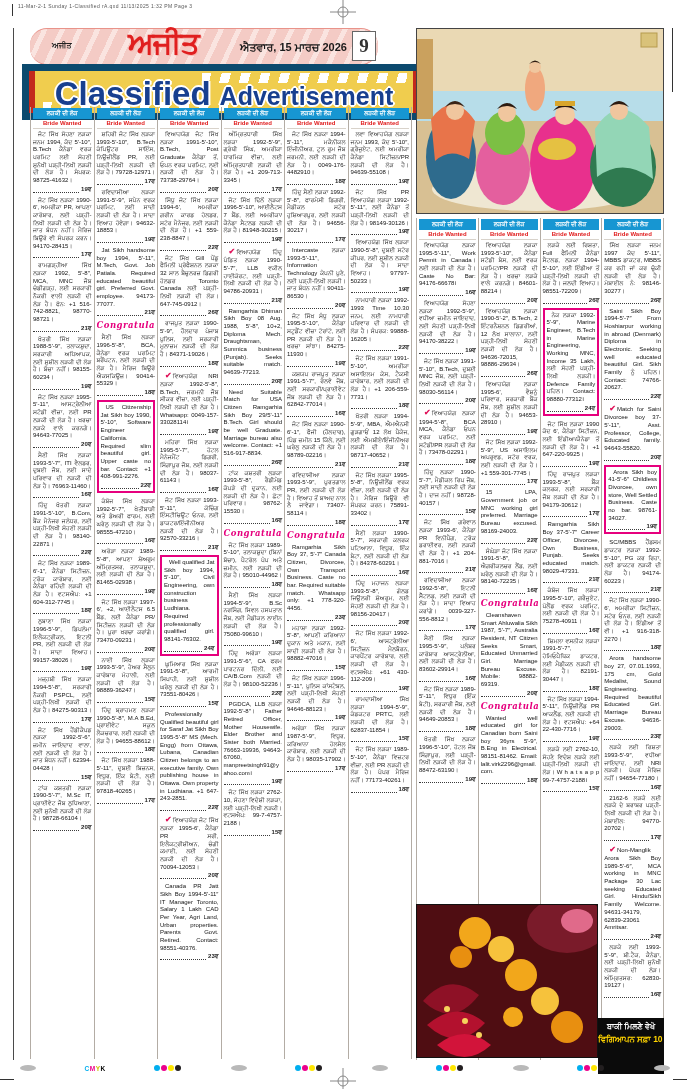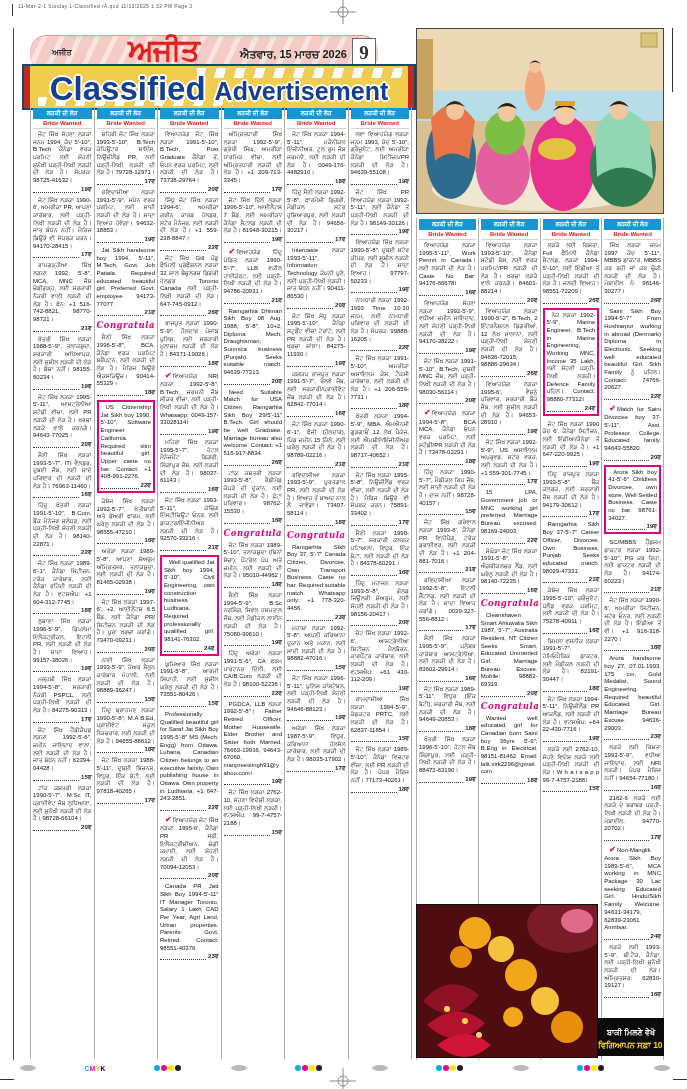--- a/index.html
+++ b/index.html
@@ -5,33 +5,33 @@
   html,body{margin:0;padding:0;background:#fff;}
   .page{position:relative;width:687px;height:1089px;background:#ffffff;overflow:hidden;
         font-family:"Liberation Sans",sans-serif;color:#111;}
   
   .print-line{position:absolute;left:18px;top:3px;font-size:5px;color:#555;letter-spacing:.4px;white-space:nowrap;}
   .reg{position:absolute;width:30px;height:30px;}
   .reg-top{left:328px;top:0px;}
   .reg-bottom{left:328px;top:1066px;}
   .crop{position:absolute;background:#333;}
   
-  .masthead{position:absolute;left:30px;top:35px;width:348px;height:35px;
+  .masthead{position:absolute;left:30px;top:28px;width:348px;height:35px;
     background:repeating-linear-gradient(115deg,#f4cbc5 0 11px,#fae4e0 11px 16px);
     border-top:1px solid #e9938a;border-bottom:1px solid #e9938a;border-radius:17px;}
   .mast-small{position:absolute;left:22px;top:12px;font-size:8px;font-weight:bold;color:#222;}
   .mast-logo{position:absolute;left:98px;top:-3px;font-size:30px;font-weight:bold;color:#e01f1f;
     letter-spacing:-1px;text-shadow:1px 1px 0 #f8b7b0;line-height:1.1;}
   .mast-date{position:absolute;left:210px;top:12px;font-size:11px;font-weight:bold;color:#1a1a1a;}
   .page-num{position:absolute;right:2px;top:2px;width:22px;height:28px;background:#fff;
     border:1px solid #666;font-size:19px;font-weight:bold;color:#333;text-align:center;line-height:28px;
     font-family:"Liberation Serif",serif;}
   
   .banner{position:absolute;left:22px;top:64px;width:390px;height:42px;background:#f0cd4e;
-    border:2px solid #0c4a6e;}
+    border:7px solid #0c4a6e;}
   .banner .redbar{position:absolute;top:0;width:6px;height:100%;background:#c3291d;}
   .banner .redbar.left{left:0;} .banner .redbar.right{right:0;}
   .stripe{position:absolute;background:repeating-linear-gradient(105deg,#fff 0 9px,rgba(255,255,255,0) 9px 19px);}
   .stripe.top{right:12px;top:2px;width:205px;height:10px;}
   .stripe.bottom{left:14px;bottom:2px;width:195px;height:9px;}
   .banner-text{position:absolute;left:0;right:0;top:4px;text-align:center;color:#173f8f;font-weight:bold;
     font-size:25px;letter-spacing:0px;white-space:nowrap;
     text-shadow:-2px 0 0 #fff,2px 0 0 #fff,0 -2px 0 #fff,0 2px 0 #fff,-1px -1px 0 #fff,1px 1px 0 #fff,-1px 1px 0 #fff,1px -1px 0 #fff;}
   .banner-text .bigC{font-size:33px;}
   .banner-text .w2{margin-left:9px;}
@@ -51,22 +51,22 @@
   .ad.boxed{border:2px solid #e6007e;padding:2px;margin:3px 0 5px;}
   .ad-text{font-size:6px;line-height:1.28;text-align:justify;color:#141414;word-break:break-word;text-indent:5px;}
   .chk{color:#e0135a;font-size:8px;font-weight:bold;margin-right:1px;}
   .ad-sep{display:flex;align-items:flex-end;margin-top:1px;}
   .dots{flex:1;border-bottom:1.5px dotted #3a3a3a;height:4px;margin-right:2px;}
   .ad-code{font-size:6px;font-weight:bold;color:#222;white-space:nowrap;}
   .ornament{font-family:"DejaVu Serif",serif;font-style:italic;font-weight:bold;color:#e6007e;
     font-size:8.5px;text-align:center;margin:4px 0;letter-spacing:.5px;overflow:hidden;white-space:nowrap;}
   
   .photo{position:absolute;left:0;top:876px;width:180px;height:152px;border:1px solid #111;overflow:hidden;}
-  .footer-box{position:absolute;right:0;top:990px;width:66px;height:38px;background:#0b0b0b;
-    text-align:center;overflow:hidden;padding-top:10px;box-sizing:border-box;}
+  .footer-box{position:absolute;right:0;top:990px;width:66px;height:56px;background:#0b0b0b;
+    text-align:center;overflow:hidden;padding-top:4px;box-sizing:border-box;}
   .footer-box .l1{color:#fff;font-size:8px;font-weight:bold;white-space:nowrap;}
   .footer-box .l2{color:#ffd400;font-size:8.5px;font-weight:bold;white-space:nowrap;margin-top:2px;}
   
   .bottom-bar{position:absolute;left:20px;top:1063px;width:650px;height:10px;display:flex;
     justify-content:space-between;align-items:center;}
   .oval{width:16px;height:6px;border-radius:50%;background:#b9b9b9;}
   .cmyk-letters{font-size:6.5px;font-weight:bold;letter-spacing:.5px;}
   .cmyk-letters .c{color:#00aeef}.cmyk-letters .m{color:#ec008c}.cmyk-letters .y{color:#cdbb00}.cmyk-letters .k{color:#000}
   .dotgrp{display:flex;align-items:center;}
   .dotgrp i{display:block;width:6px;height:6px;border-radius:50%;margin-right:1px;}

